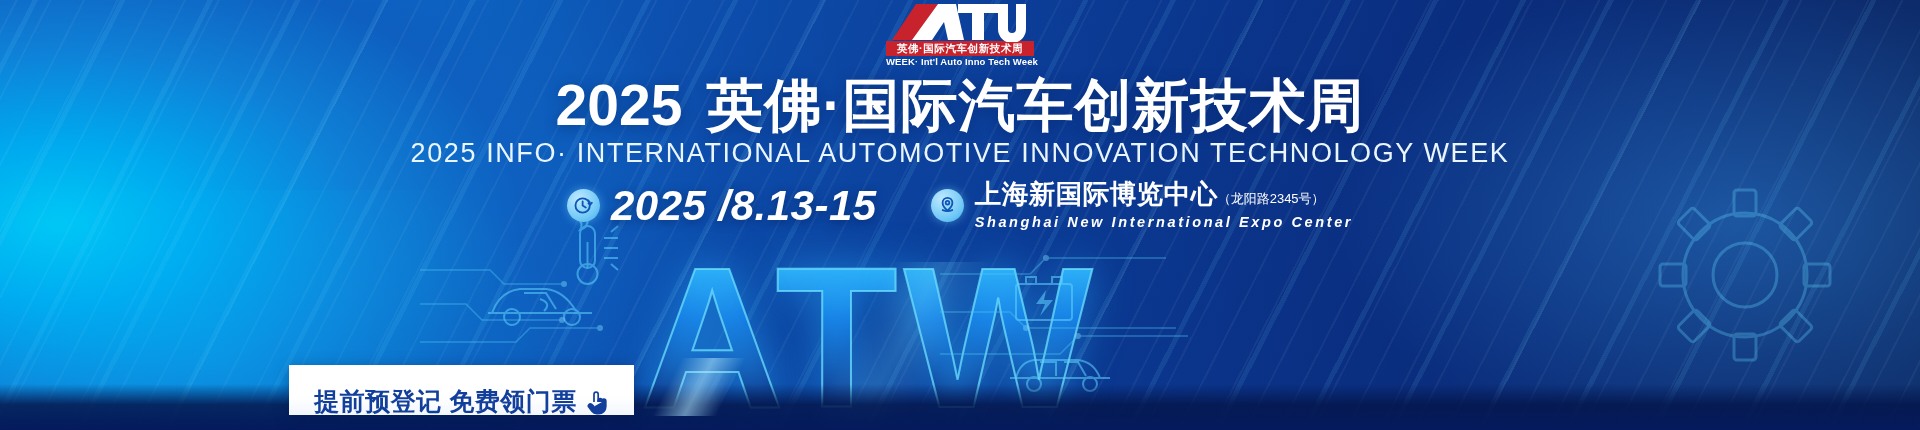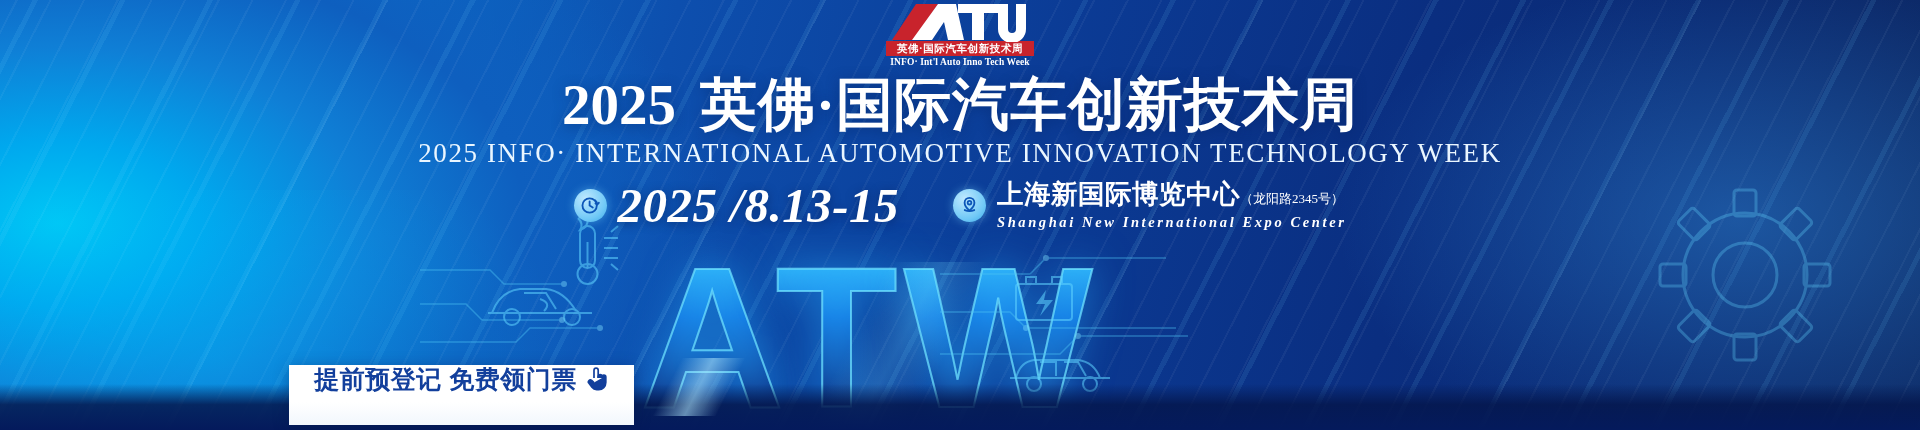--- a/index.html
+++ b/index.html
@@ -70,21 +70,21 @@
     color:transparent;-webkit-text-stroke:2px rgba(110,225,255,.75);
     pointer-events:none;user-select:none;
   }
 
   
   .lineIcon{position:absolute;stroke:#5fd3ff;fill:none;opacity:.55;pointer-events:none;}
   .gearArt{position:absolute;right:60px;bottom:40px;opacity:.30;pointer-events:none;}
   .circuit{position:absolute;opacity:.42;pointer-events:none;}
 
   
-  .content{position:absolute;left:0;right:0;top:0;text-align:center;font-family:Liberation Serif, serif;}
+  .content{position:absolute;left:0;right:0;top:0;text-align:center;}
 
   
   .logo{position:relative;width:148px;margin:2px auto 0;}
   .logoMark{display:block;}
   .logoRed{
     background:#c8232c;color:#fff;font-weight:700;
     font-size:10.5px;letter-spacing:.6px;line-height:15px;
     height:15px;margin-top:-1px;white-space:nowrap;
   }
   .logoEn{
@@ -113,40 +113,40 @@
     white-space:nowrap;
   }
   .infoItem{display:flex;align-items:center;gap:11px;}
   .badgeIcon{
     width:33px;height:33px;border-radius:50%;
     background:radial-gradient(circle at 35% 30%, #bfe9ff, #6fc8f6 65%, #3aa7e8 100%);
     display:flex;align-items:center;justify-content:center;flex:0 0 auto;
     box-shadow:0 0 10px rgba(120,215,255,.45);
   }
   .dateText{
-    color:#fff;font-weight:700;font-size:49px;line-height:40px;
+    color:#fff;font-weight:700;font-size:42px;line-height:40px;
     letter-spacing:.5px;font-style:italic;
     text-shadow:0 2px 10px rgba(0,25,80,.5);
   }
   .venueBlock{text-align:left;}
   .venueCn{
     color:#fff;font-size:26.5px;font-weight:600;line-height:29px;letter-spacing:.5px;
   }
   .venueCn .addr{font-size:13px;font-weight:400;letter-spacing:0;}
   .venueEn{
     color:#fff;font-size:14.5px;font-weight:700;font-style:italic;
     letter-spacing:2.6px;line-height:17px;margin-top:1px;text-align:center;
   }
 
   
   .cta{
     position:absolute;left:289px;top:365px;
-    width:345px;height:60px;
+    width:345px;height:50px;
     background:linear-gradient(180deg,#ffffff 0%,#ffffff 62%,#f2f7fd 100%);
-    display:flex;align-items:flex-start;justify-content:center;gap:8px;
+    display:flex;align-items:flex-end;justify-content:center;gap:8px;
     box-shadow:0 3px 14px rgba(0,20,70,.35);
     cursor:pointer;
   }
   .ctaText{
     color:#123f9c;font-weight:700;font-size:25px;letter-spacing:.5px;
     line-height:28px;white-space:nowrap;
   }
   .ctaHand{width:24px;height:26px;flex:0 0 auto;}
   .ctaSheen{
     position:absolute;left:634px;top:358px;width:130px;height:58px;
@@ -238,21 +238,21 @@
 
     <div class="logo">
       <svg class="logoMark" width="148" height="40" viewBox="0 0 148 40">
         <path d="M6 38 L30 2 H52 L28 38 Z" fill="#c8232c"></path>
         <path d="M26 38 L52 2 H70 L78 38 H62 L58 20 L46 38 Z" fill="#ffffff"></path>
         <path d="M72 2 H112 V11 H98 V38 H86 V11 H72 Z" fill="#ffffff"></path>
         <path d="M112 2 H122 V27 A4 4 0 0 0 130 27 V2 H140 V27 A14 14 0 0 1 112 27 Z" fill="#ffffff"></path>
         <path d="M124 2 H134 V30" fill="none" stroke="#ffffff" stroke-width="0"></path>
       </svg>
       <div class="logoRed">英佛·国际汽车创新技术周</div>
-      <div class="logoEn">INFO· Int'l Auto Inno Tech Week</div>
+      <div class="logoEn">WEEK· Int'l Auto Inno Tech Week</div>
     </div>
 
     <div class="titleCn">
       <span class="yr">2025</span><span>英佛·国际汽车创新技术周</span>
     </div>
     <div class="titleEn">2025 INFO· INTERNATIONAL AUTOMOTIVE INNOVATION TECHNOLOGY WEEK</div>
 
     <div class="infoRow">
 
       <div class="infoItem">

